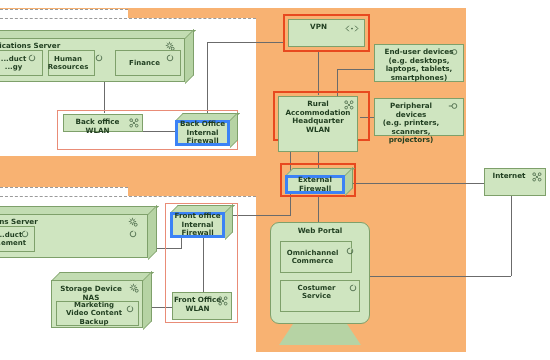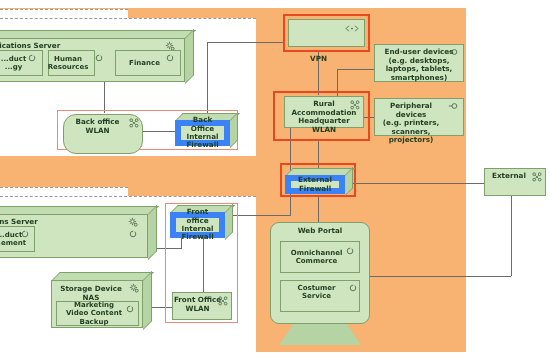--- a/index.html
+++ b/index.html
@@ -29,21 +29,21 @@
     text-align:center;
     font-weight:bold;
   }
   .node .ttl{display:block;padding-top:3px;}
 
   
   .dev{position:absolute;}
   .dev .face{
     position:absolute;left:0;bottom:0;
     box-sizing:border-box;
-    background:#cfe5c0;border:6px solid #3b82f6;
+    background:#cfe5c0;border:3px solid #3b82f6;
     display:flex;align-items:center;justify-content:center;
     text-align:center;color:#1f3d1f;font-weight:bold;
     font-size:7.2px;line-height:8.4px;
   }
   .dev .topf{
     position:absolute;left:0;top:0;
     background:#c2dcb2;border:1px solid #7ea06a;border-bottom:none;
     transform-origin:bottom left;
     transform:skewX(-45deg);
   }
@@ -211,21 +211,21 @@
       <span style="white-space:pre-line;">Finance</span>
     </div>
     <span class="ico" style="left:178px;top:24px;">
       <svg width="8" height="8" viewBox="0 0 10 10">
           <circle cx="5" cy="5" r="3.5" fill="none" stroke="#3c5c3c" stroke-width="1"></circle>
           <path d="M5 1.5 A3.5 3.5 0 0 1 7.5 3" stroke="#cfe5c0" stroke-width="1.4" fill="none"></path>
         </svg>
     </span>
   </div>
 
-  <div class="node" style="left:63px;top:114px;width:80px;height:40px;border-radius:13px;">
+  <div class="node" style="left:63px;top:114px;width:80px;height:18px;">
     <span class="ttl" style="white-space:pre-line;padding-right:11px;">Back office WLAN</span>
     <span class="ico" style="right:3px;top:3px;">
       <svg width="10" height="10" viewBox="0 0 12 12">
         <g stroke="#3c5c3c" stroke-width="0.9" fill="none">
           <circle cx="2.6" cy="2.6" r="1.6"></circle>
             <circle cx="9.2" cy="2.6" r="1.6"></circle>
           <circle cx="2.6" cy="9.2" r="1.6"></circle>
             <circle cx="9.2" cy="9.2" r="1.6"></circle>
           <path d="M4 4 L7.8 7.8M7.8 4 L4 7.8"></path>
         </g>
@@ -321,33 +321,33 @@
             <circle cx="9.2" cy="2.6" r="1.6"></circle>
           <circle cx="2.6" cy="9.2" r="1.6"></circle>
             <circle cx="9.2" cy="9.2" r="1.6"></circle>
           <path d="M4 4 L7.8 7.8M7.8 4 L4 7.8"></path>
         </g>
       </svg>
     </span>
   </div>
 
   <div class="node" style="left:288px;top:19px;width:77px;height:28px;">
-    <span class="ttl" style="padding-right:16px;margin-top:32px;">VPN</span>
+    <span class="ttl" style="padding-right:16px;">VPN</span>
     <span class="ico" style="right:5px;top:4px;">
       <svg width="14" height="9" viewBox="0 0 18 10">
         <g stroke="#3c5c3c" stroke-width="1.1" fill="none">
           <path d="M5 1.5 L1.5 5 L5 8.5"></path>
             <path d="M13 1.5 L16.5 5 L13 8.5"></path>
           <circle cx="9" cy="5" r="1.1" fill="#3c5c3c" stroke="none"></circle>
         </g>
       </svg>
     </span>
   </div>
 
-  <div class="node" style="left:284px;top:96px;width:80px;height:32px;">
+  <div class="node" style="left:278px;top:96px;width:80px;height:56px;">
     <span class="ttl" style="white-space:pre-line;padding-right:0;">Rural
 Accommodation
 Headquarter
 WLAN</span>
     <span class="ico" style="right:3px;top:3px;">
       <svg width="10" height="10" viewBox="0 0 12 12">
         <g stroke="#3c5c3c" stroke-width="0.9" fill="none">
           <circle cx="2.6" cy="2.6" r="1.6"></circle>
             <circle cx="9.2" cy="2.6" r="1.6"></circle>
           <circle cx="2.6" cy="9.2" r="1.6"></circle>
@@ -392,21 +392,21 @@
     <div class="topf" style="left:0;top:0;width:60px;height:7px;"></div>
     <div class="rightf" style="left:60px;top:7px;width:7px;height:19px;"></div>
     <div class="face" style="top:7px;width:60px;height:19px;">
       <span>External Firewall</span>
     </div>
   </div>
 
   <div class="monitor" style="left:270px;top:222px;width:100px;height:123px;">
     <div class="screen" style="width:100px;height:102px;"></div>
     <div class="mtitle">Web Portal</div>
-    <div class="sub" style="left:10px;top:19px;width:80px;height:32px;">
+    <div class="sub" style="left:10px;top:19px;width:72px;height:32px;">
       <span style="white-space:pre-line;">Omnichannel
 Commerce</span>
     </div>
     <span class="ico" style="left:76px;top:25px;">
       <svg width="8" height="8" viewBox="0 0 10 10">
           <circle cx="5" cy="5" r="3.5" fill="none" stroke="#3c5c3c" stroke-width="1"></circle>
           <path d="M5 1.5 A3.5 3.5 0 0 1 7.5 3" stroke="#cfe5c0" stroke-width="1.4" fill="none"></path>
         </svg>
     </span>
     <div class="sub" style="left:10px;top:58px;width:80px;height:32px;">
@@ -415,21 +415,21 @@
     <span class="ico" style="left:79px;top:62px;">
       <svg width="8" height="8" viewBox="0 0 10 10">
           <circle cx="5" cy="5" r="3.5" fill="none" stroke="#3c5c3c" stroke-width="1"></circle>
           <path d="M5 1.5 A3.5 3.5 0 0 1 7.5 3" stroke="#cfe5c0" stroke-width="1.4" fill="none"></path>
         </svg>
     </span>
     <div class="stand" style="top:102px;border-bottom:21px solid #b6d3a4;width:54px;"></div>
   </div>
 
   <div class="node" style="left:484px;top:168px;width:62px;height:28px;">
-    <span class="ttl" style="padding-right:12px;">External</span>
+    <span class="ttl" style="padding-right:12px;">Internet</span>
     <span class="ico" style="right:3px;top:3px;">
       <svg width="10" height="10" viewBox="0 0 12 12">
         <g stroke="#3c5c3c" stroke-width="0.9" fill="none">
           <circle cx="2.6" cy="2.6" r="1.6"></circle>
             <circle cx="9.2" cy="2.6" r="1.6"></circle>
           <circle cx="2.6" cy="9.2" r="1.6"></circle>
             <circle cx="9.2" cy="9.2" r="1.6"></circle>
           <path d="M4 4 L7.8 7.8M7.8 4 L4 7.8"></path>
         </g>
       </svg>

